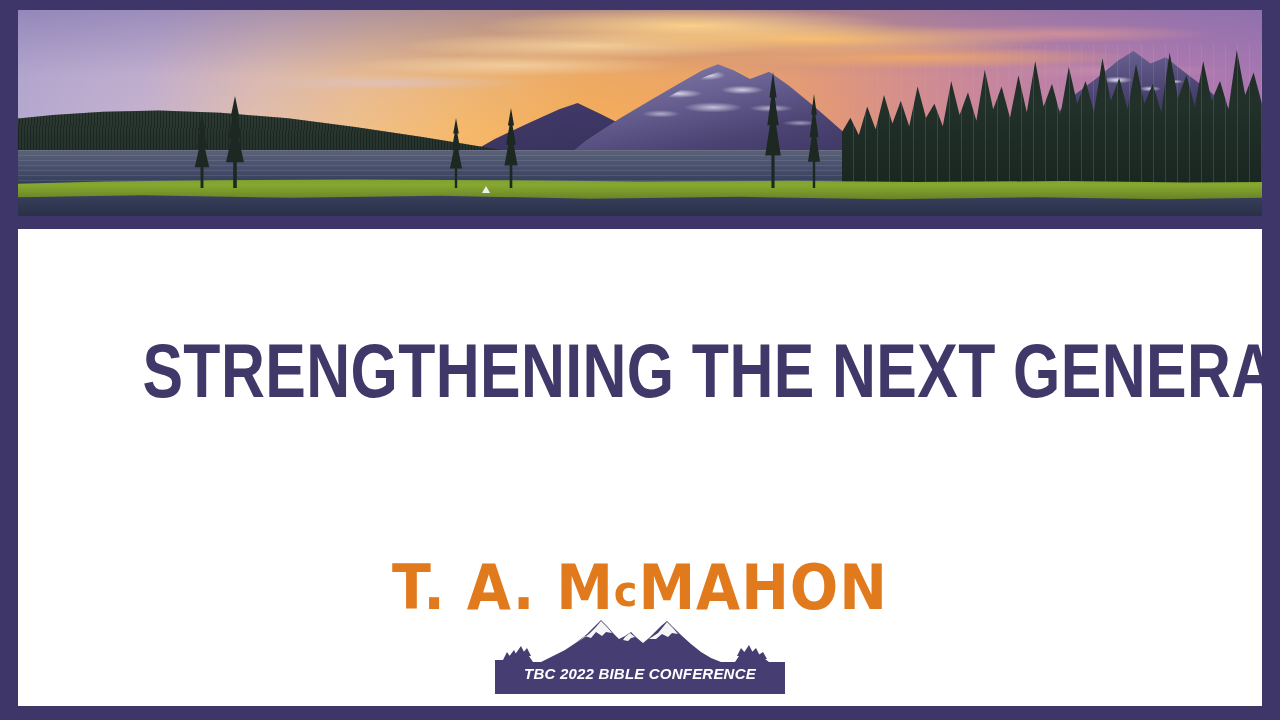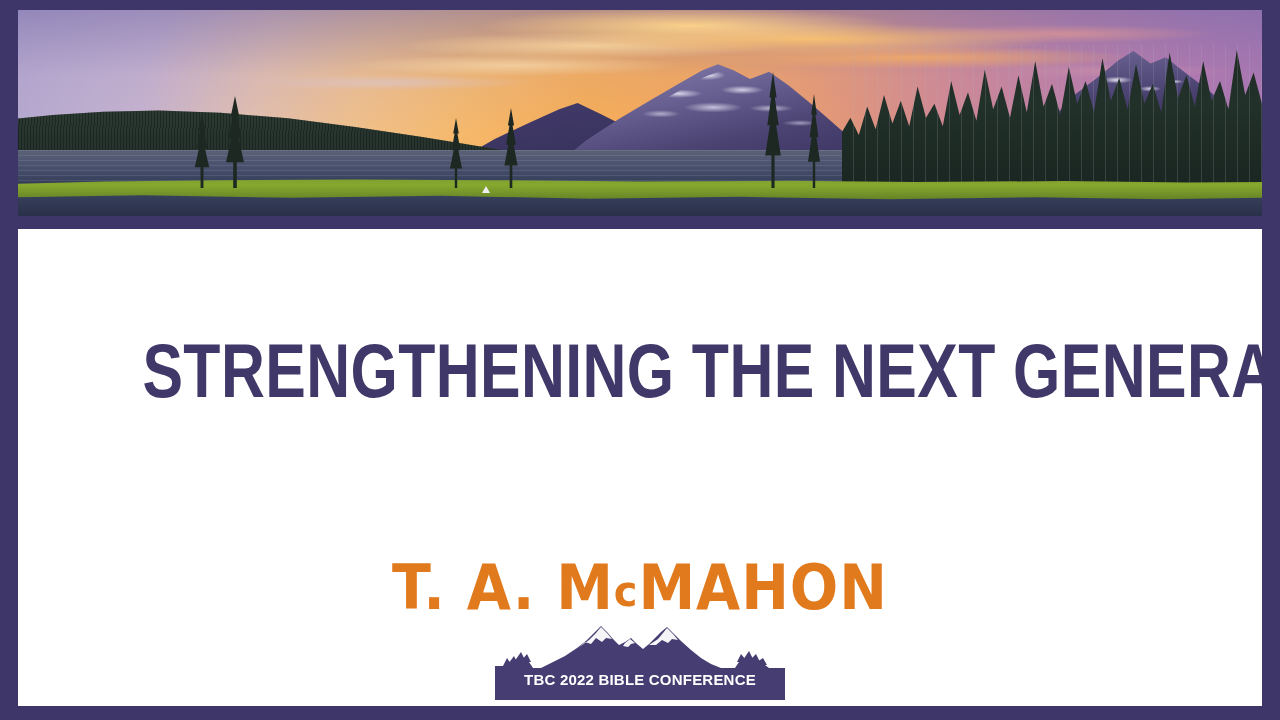--- a/index.html
+++ b/index.html
@@ -257,23 +257,24 @@
   .speaker-name .mc-small {
     font-size: 0.70em;
     vertical-align: 0.08em;
   }
 
   
   .logo-badge {
     position: absolute;
     left: 50%;
     transform: translateX(-50%);
-    bottom: 6px;
+    bottom: 12px;
     width: 290px;
     height: 82px;
+    font-style: italic;
   }
   .logo-svg { display: block; width: 290px; height: 82px; }
 
   
   .frame-edge {
     position: absolute;
     background: #3e3668;
     pointer-events: none;
   }
   .edge-top    { left: 0; top: 0; width: 1280px; height: 10px; }

